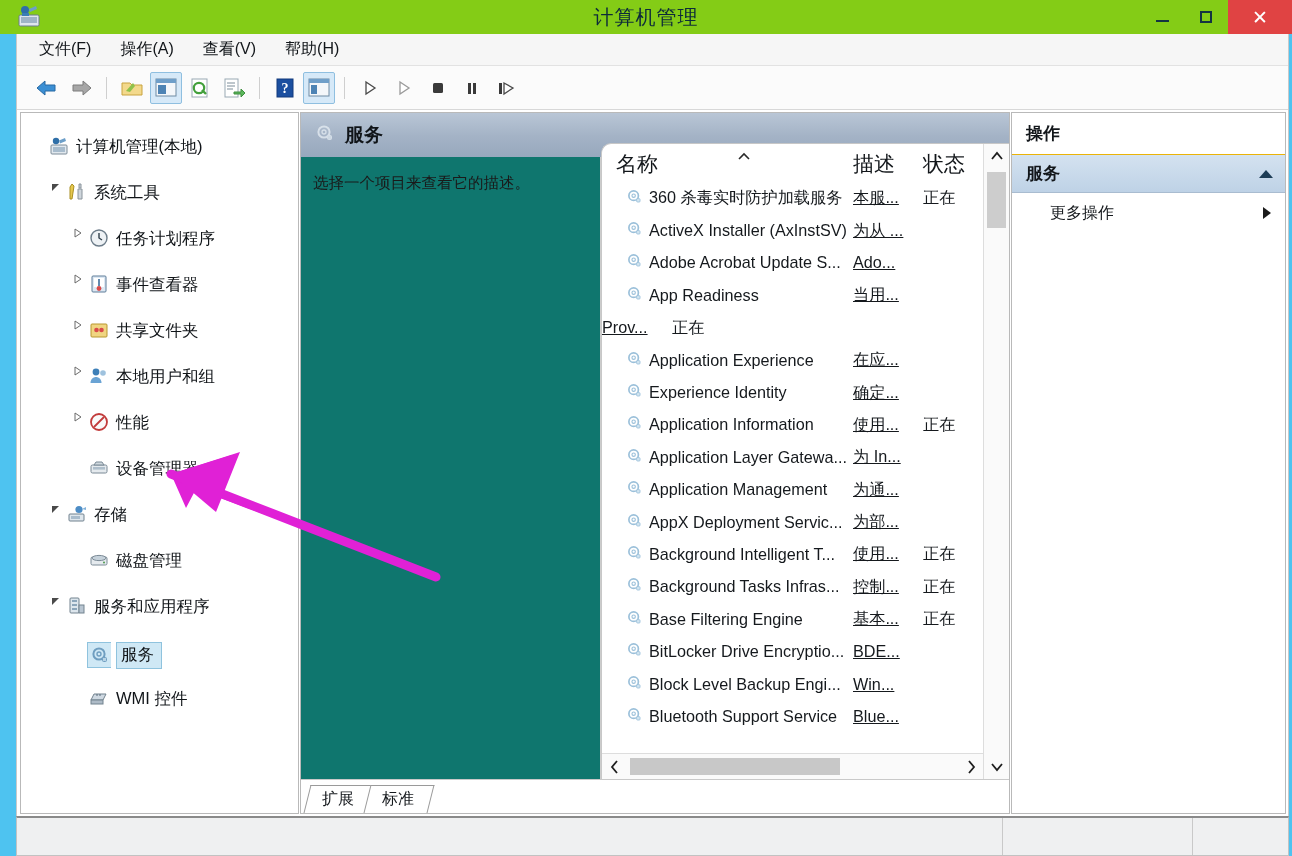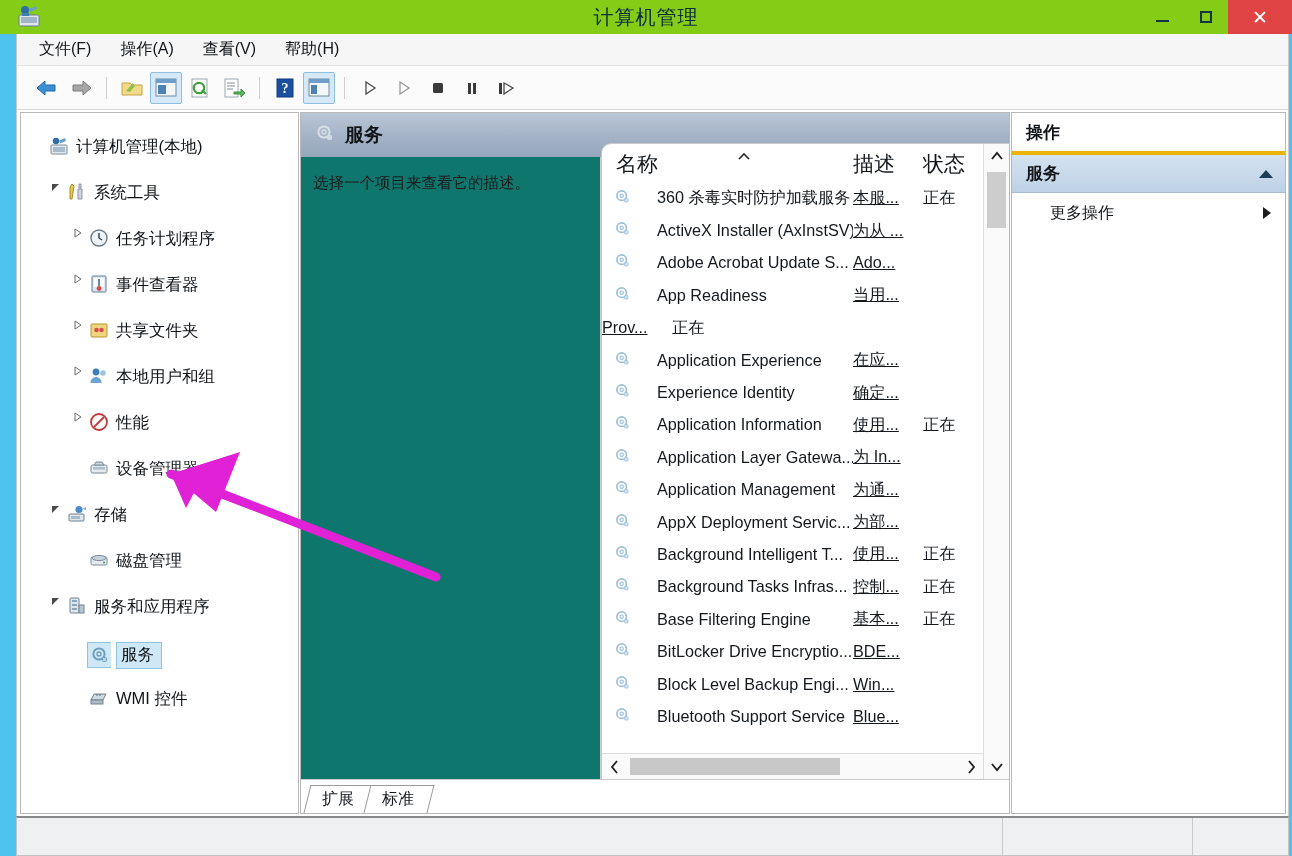--- a/index.html
+++ b/index.html
@@ -174,21 +174,21 @@
   .sort-caret {
     position: absolute; left: 135px; top: 6px;
     font-size: 12px; color: #2a2a2a;
   }
 
   .rows { flex: 1 1 auto; overflow: hidden; }
   .row {
     height: 32.4px; display: flex; align-items: center;
     font-size: 16.2px; color: #15191d; white-space: nowrap;
   }
-  .row .r-name { flex:1 1 auto; min-width:0; display:flex; align-items:center; padding-left: 12px; overflow:hidden;gap:20px;}
+  .row .r-name { flex:1 1 auto; min-width:0; display:flex; align-items:center; padding-left: 24px; overflow:hidden;}
   .row .r-name .sicon { margin-right: 6px; flex:0 0 auto; }
   .row .r-desc { width: 70px; flex:0 0 70px; overflow:hidden;text-decoration:underline;}
   .row .r-stat { width: 60px; flex:0 0 60px; }
 
   
   .vsb {
     width: 26px; flex: 0 0 26px;
     background: #fafafa; border-left: 1px solid #ddd;
     display: flex; flex-direction: column; align-items: center;
   }
@@ -222,21 +222,21 @@
     margin-right: -4px;
     height: 28px; display:flex; align-items:center;
   }
   .tab span { display:block; transform: skewX(14deg); }
 
   
   .act-title {
     height: 42px; flex:0 0 42px;
     display:flex; align-items:center; padding-left:14px;
     font-size:17px; font-weight:700; color:#12161a;
-    background:#fff; border-bottom: 4px solid #eab308;
+    background:#fff; border-bottom: 1px solid #eab308;
   }
   .act-group {
     height: 38px; flex:0 0 38px;
     display:flex; align-items:center; justify-content:space-between;
     padding: 0 12px 0 14px;
     background: linear-gradient(to bottom,#d4e2f0 0%,#bed2e6 100%);
     border-bottom: 1px solid #a9bcd0;
     font-size:17px; font-weight:700; color:#12161a;
   }
   .act-item {

